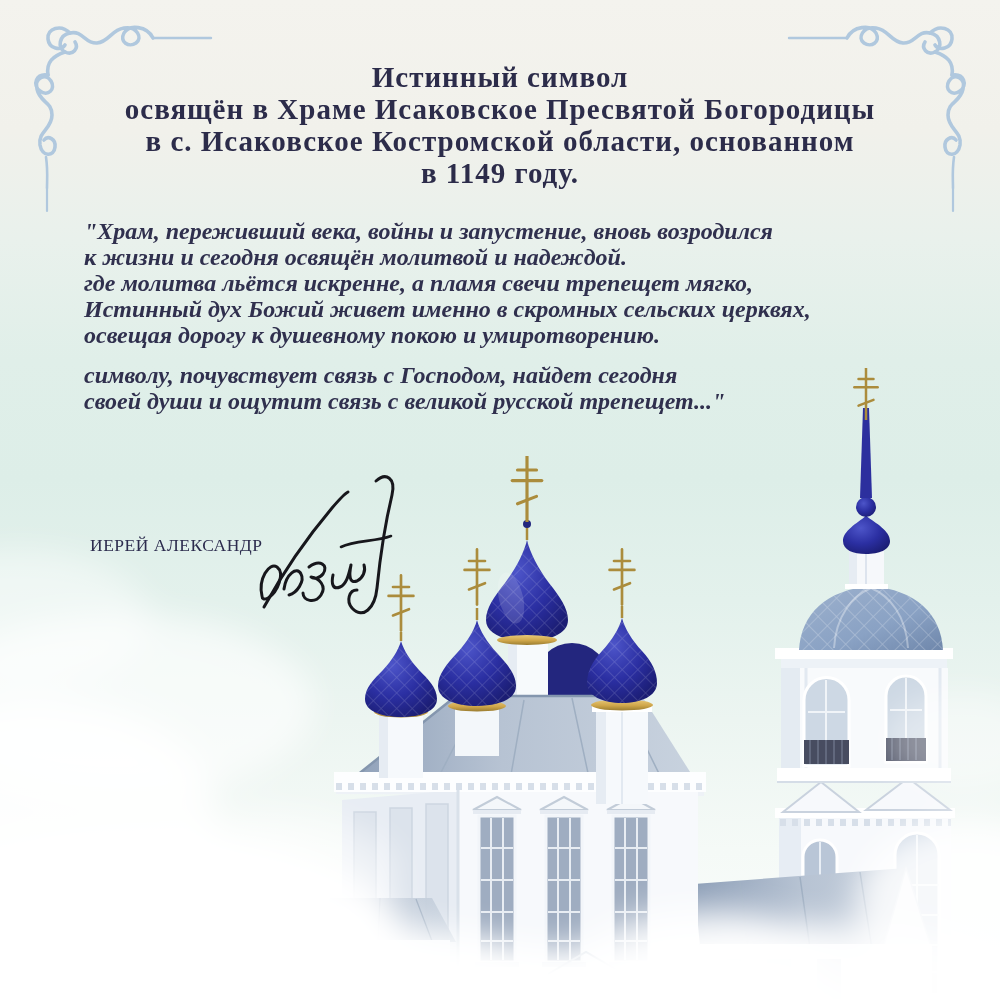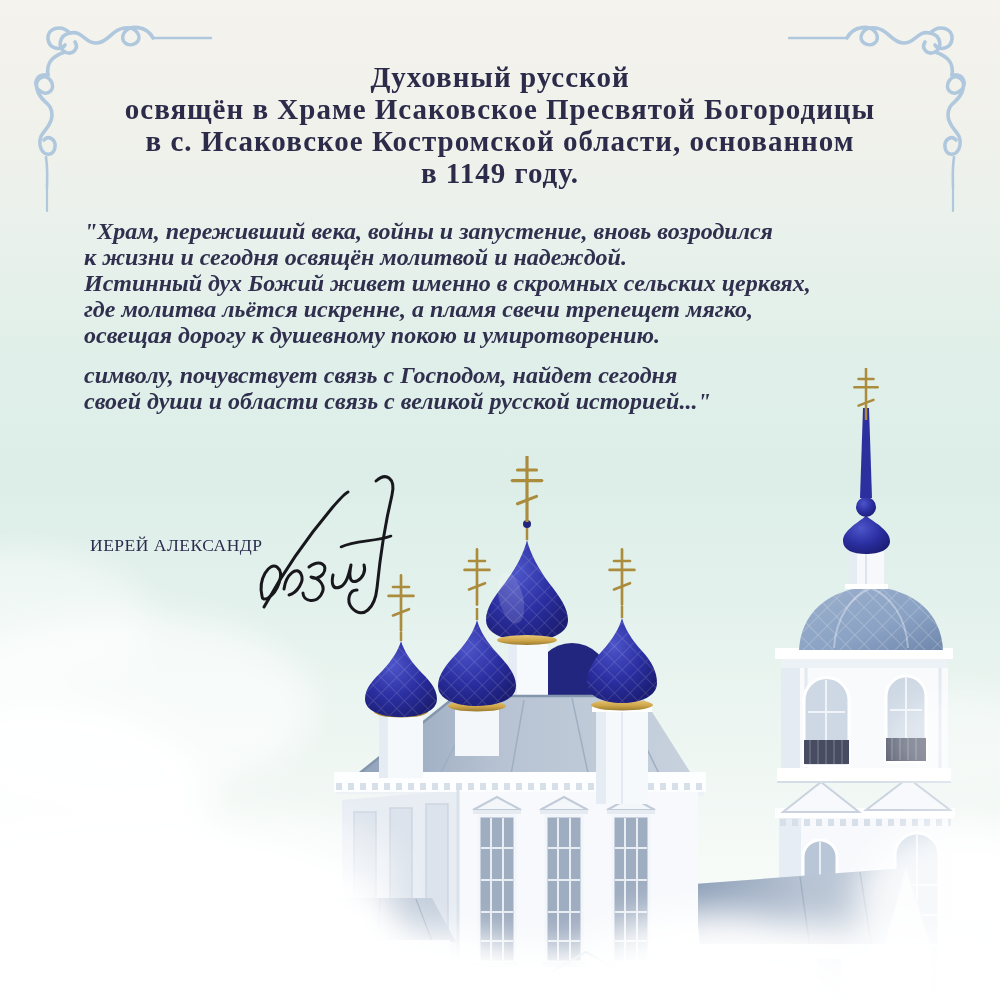--- a/index.html
+++ b/index.html
@@ -289,37 +289,37 @@
       <path d="M128 20 C122 8 104 6 99 15 C94 24 104 30 111 25 C118 20 112 8 99 10 C86 12 84 24 72 25 C60 26 58 12 45 15 C34 17 32 30 40 34 C48 38 54 30 50 24" stroke-width="3.6"></path>
       <path d="M45 15 C36 6 22 10 23 21 C24 31 36 33 40 27" stroke-width="3.6"></path>
       <path d="M40 34 C28 38 21 44 23 57" stroke-width="3.6"></path>
       <path d="M23 57 C11 55 7 67 15 73 C23 79 31 71 26 63 C21 55 9 59 12 71 C15 85 27 83 27 97 C27 111 13 113 15 127 C17 139 29 139 30 129 C31 121 23 117 19 122" stroke-width="3.6"></path>
       <path d="M21 139 C23 153 22 162 22 170" stroke-width="2.6"></path>
       <path d="M22 170 V193" stroke-width="2.2"></path>
     </g>
   </svg>
 
   <div class="title">
-    <div>Духовный русской</div>
+    <div>Истинный символ</div>
     <div>освящён в Храме Исаковское Пресвятой Богородицы</div>
     <div>в с. Исаковское Костромской области, основанном</div>
     <div>в 1149 году.</div>
   </div>
 
   <div class="quote">
     <div class="para1">
       <div>"Храм, переживший века, войны и запустение, вновь возродился</div>
       <div>к жизни и сегодня освящён молитвой и надеждой.</div>
+      <div>где молитва льётся искренне, а пламя свечи трепещет мягко,</div>
       <div>Истинный дух Божий живет именно в скромных сельских церквях,</div>
-      <div>где молитва льётся искренне, а пламя свечи трепещет мягко,</div>
       <div>освещая дорогу к душевному покою и умиротворению.</div>
     </div>
     <div class="para2">
       <div>символу, почувствует связь с Господом, найдет сегодня</div>
-      <div>своей души и области связь с великой русской историей..."</div>
+      <div>своей души и ощутит связь с великой русской трепещет..."</div>
     </div>
   </div>
 
   <div class="signer">ИЕРЕЙ АЛЕКСАНДР</div>
 
   <svg class="sig-svg" width="160" height="165" viewBox="0 0 160 165">
     <g stroke="#17171c" stroke-width="3" fill="none" stroke-linecap="round" stroke-linejoin="round">
       <path d="M19 139 C35 110 55 78 87 40 C93 33 99 26 103 24"></path>
       <path d="M17 128 C13 111 24 94 32 99 C40 105 33 124 23 130 C19 132 17 131 17 128"></path>
       <path d="M39 121 C41 106 52 98 56 106 C60 113 52 125 44 127"></path>

